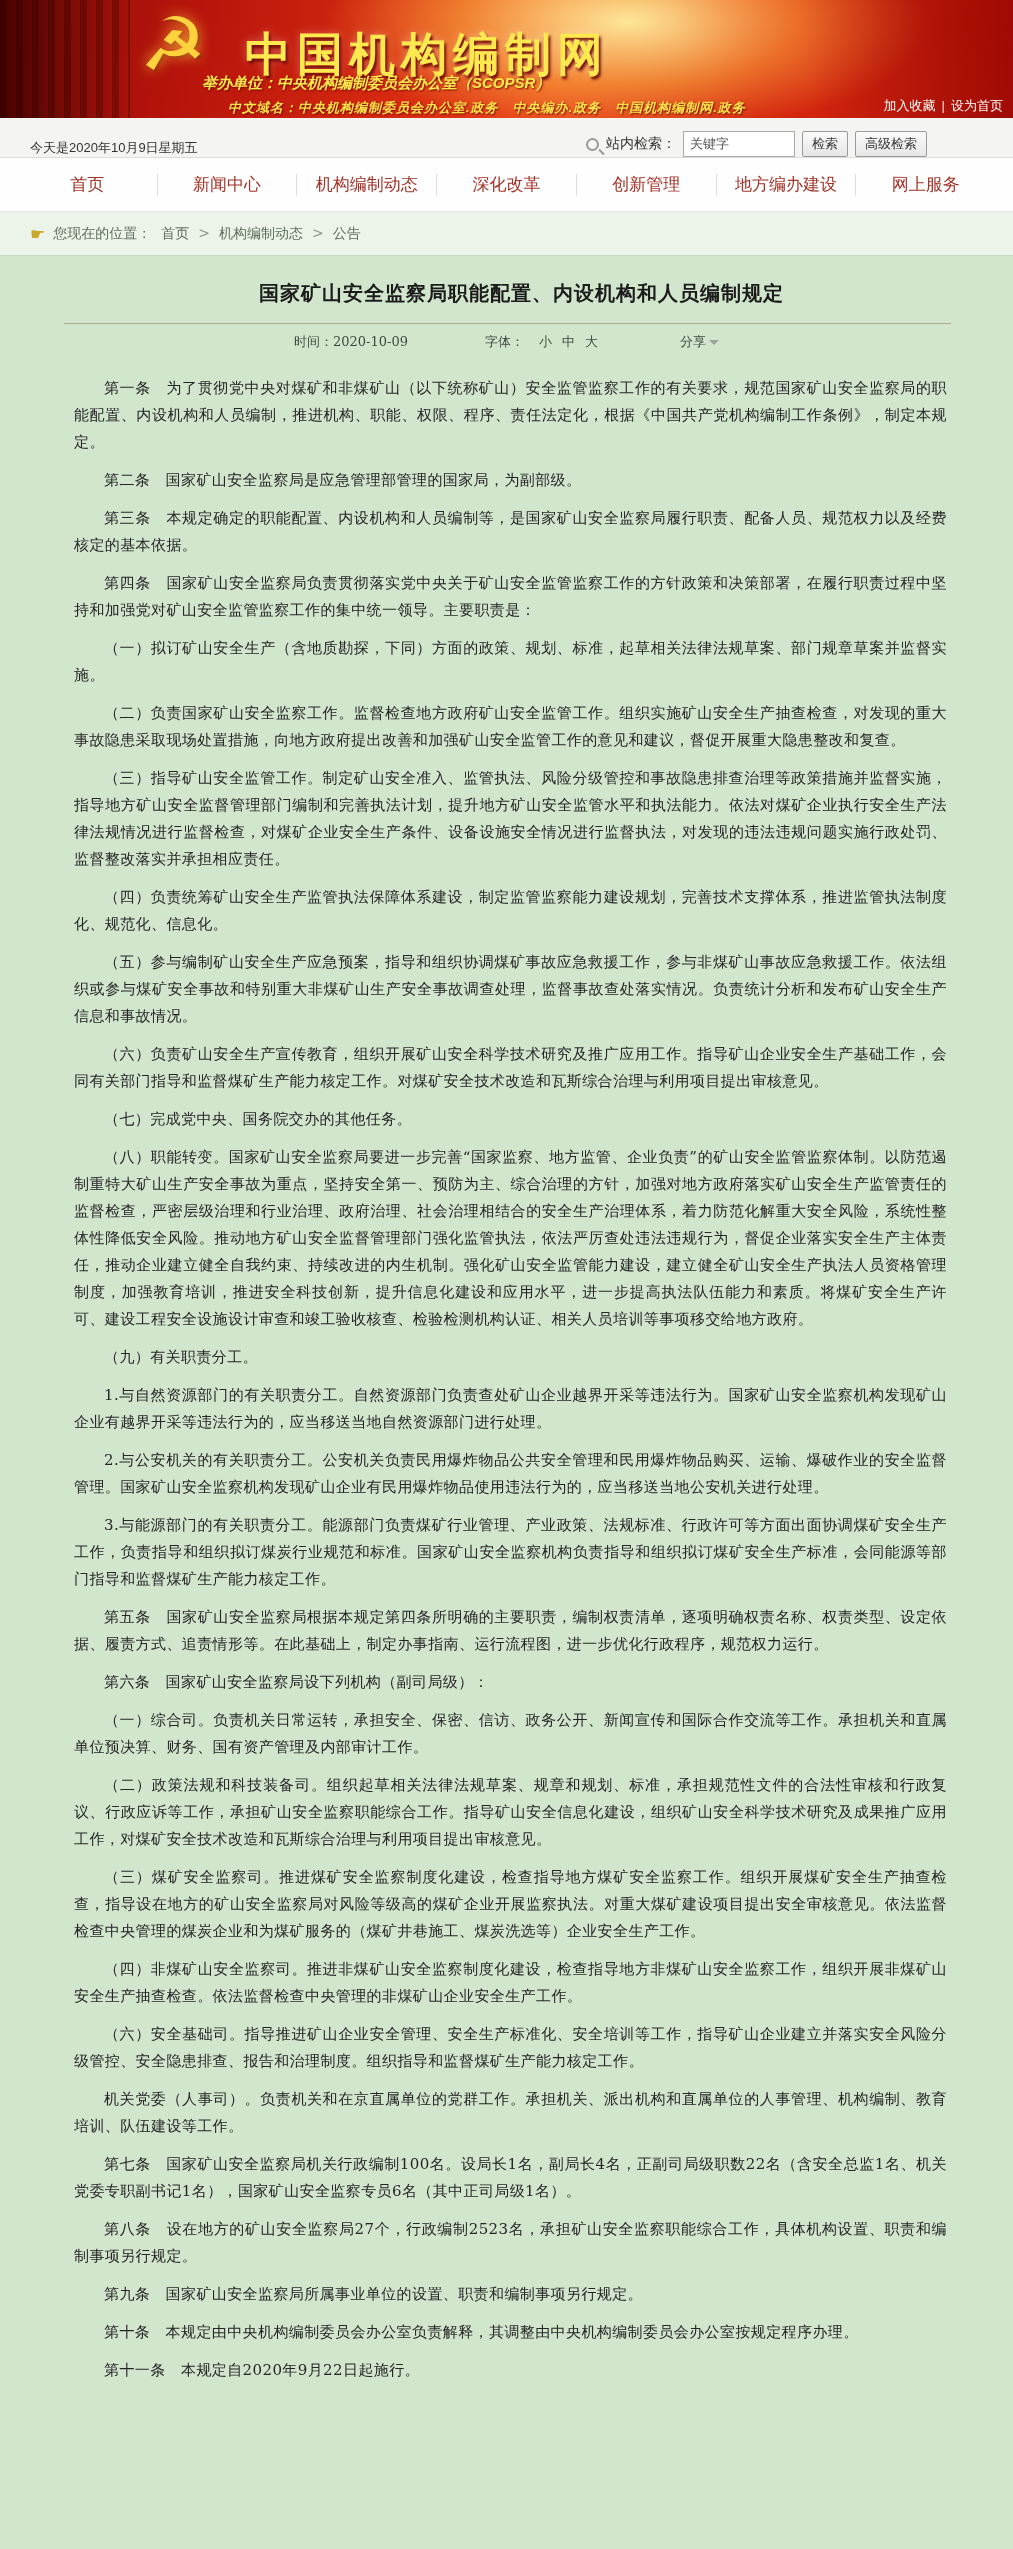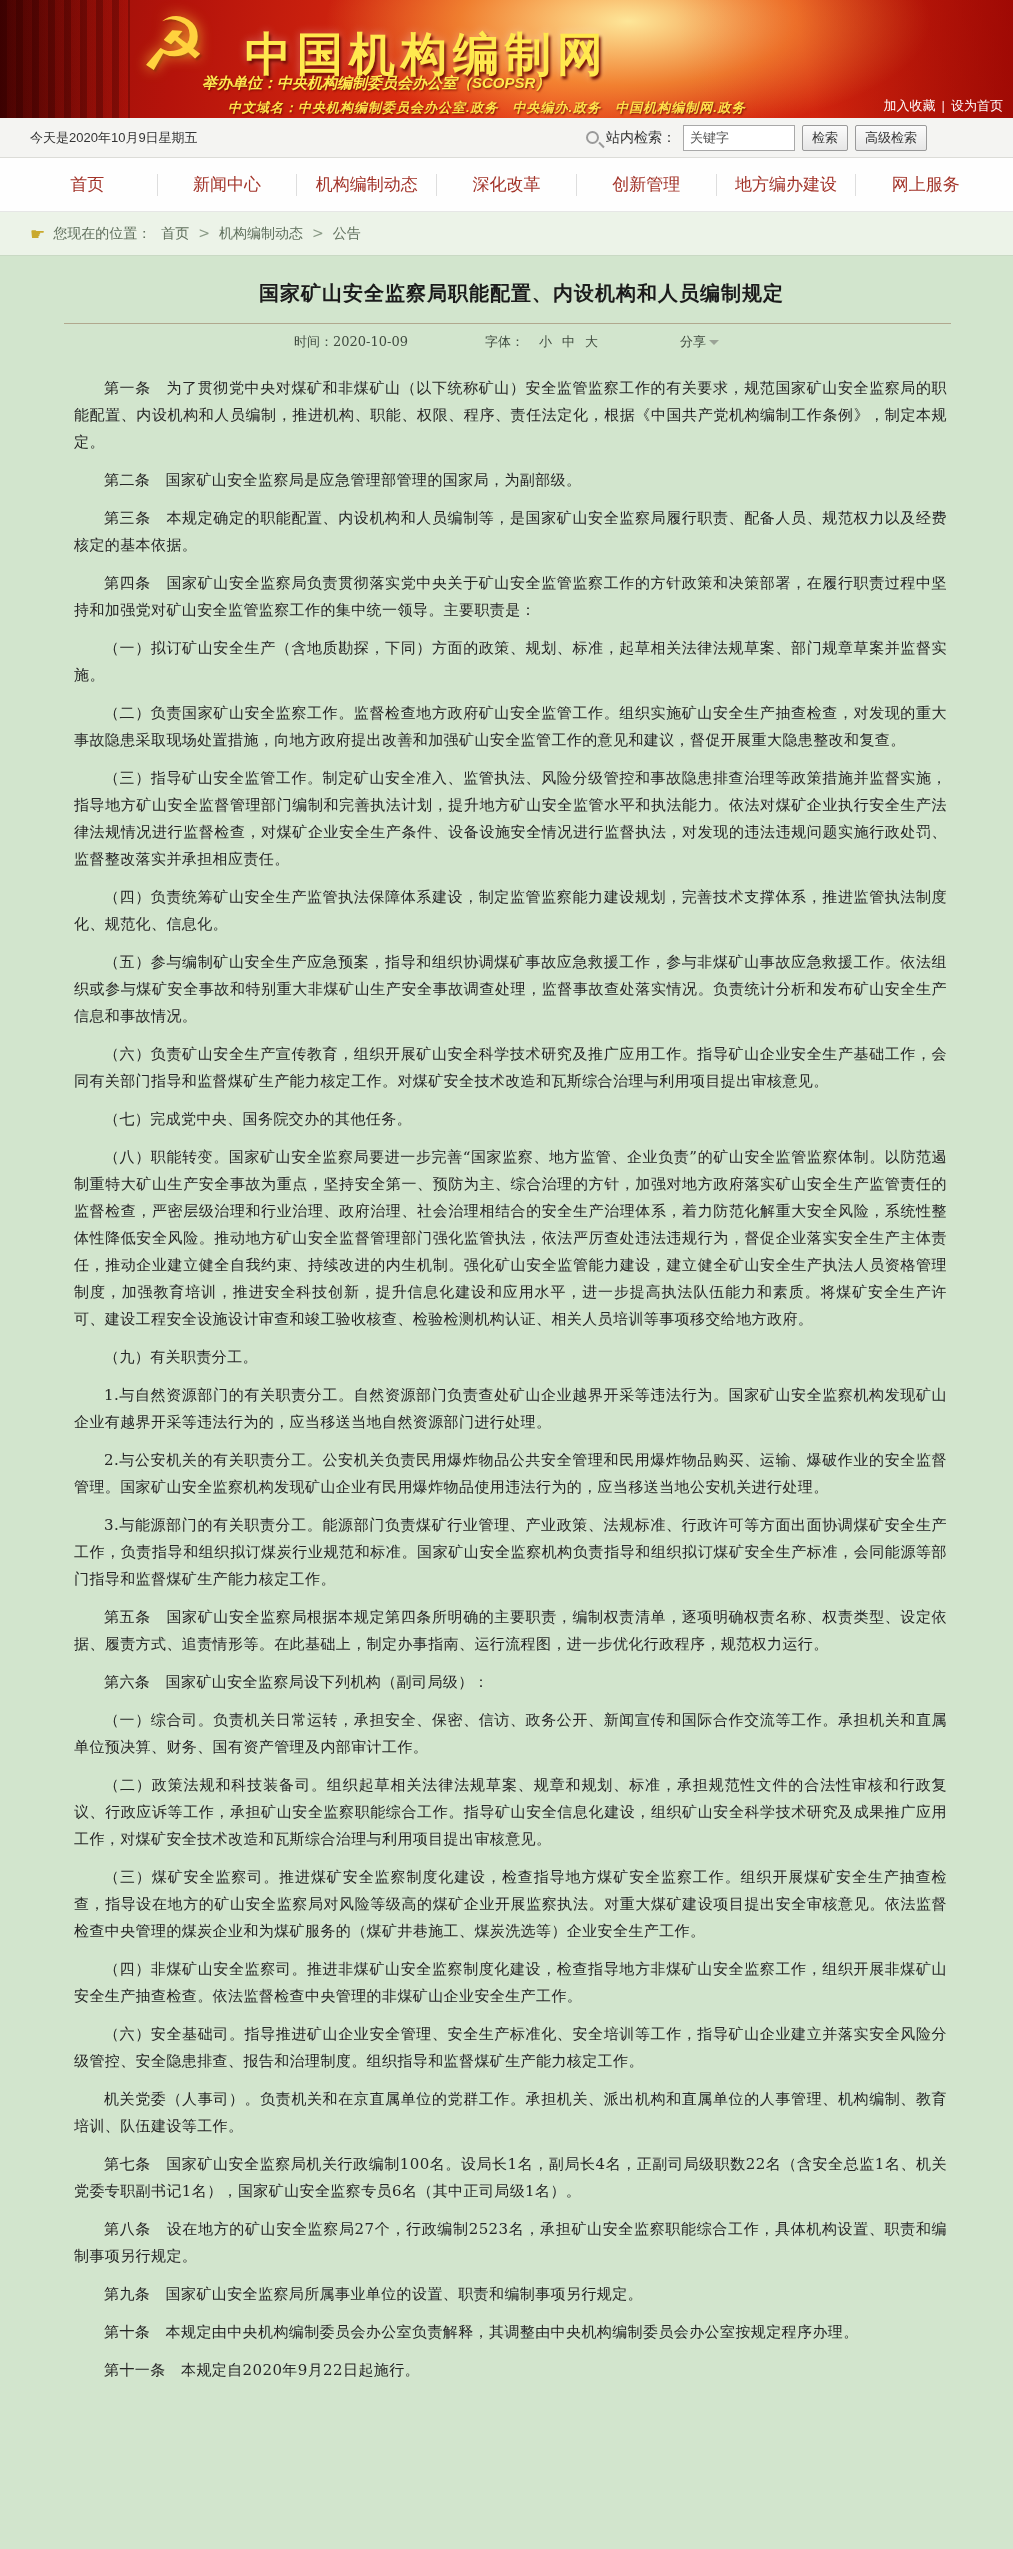--- a/index.html
+++ b/index.html
@@ -47,21 +47,21 @@
   }
   .banner-links{
     position:absolute; right:10px; bottom:3px; z-index:5; font-size:13px; color:#fff;
   }
   .banner-links a{color:#fff; text-decoration:none; cursor:pointer;}
   .banner-links .sep{margin:0 6px; color:#ffdddd;}
 
   
   .topbar{
     height:40px; background:var(--bar_bg); border-bottom:1px solid #dcdcd8;
-    display:flex; align-items:center; justify-content:space-between; padding:0 86px 0 30px;
+    display:flex; align-items:flex-end; justify-content:space-between; padding:0 86px 0 30px;
   }
   .topbar .date{font-size:13px; color:#333;}
   .search-zone{display:flex; align-items:center; gap:7px;}
   .mag-icon{position:relative; width:13px; height:13px; border:2px solid #9a9a9a; border-radius:50%; display:inline-block;}
   .mag-icon::after{content:""; position:absolute; left:10px; top:11px; width:7px; height:2px; background:#9a9a9a; transform:rotate(45deg);}
   .search-label{font-size:14px; color:#333;}
   .search-input{width:112px; height:26px; border:1px solid #a9a9a9; background:#fff; font-size:13px; color:#555; padding:0 6px;}
   .btn{height:26px; padding:0 9px; font-size:13px; color:#333; border:1px solid #9a9a9a; border-radius:2px;
     background:linear-gradient(#fbfbfb,#e6e6e6); cursor:pointer;}
 

